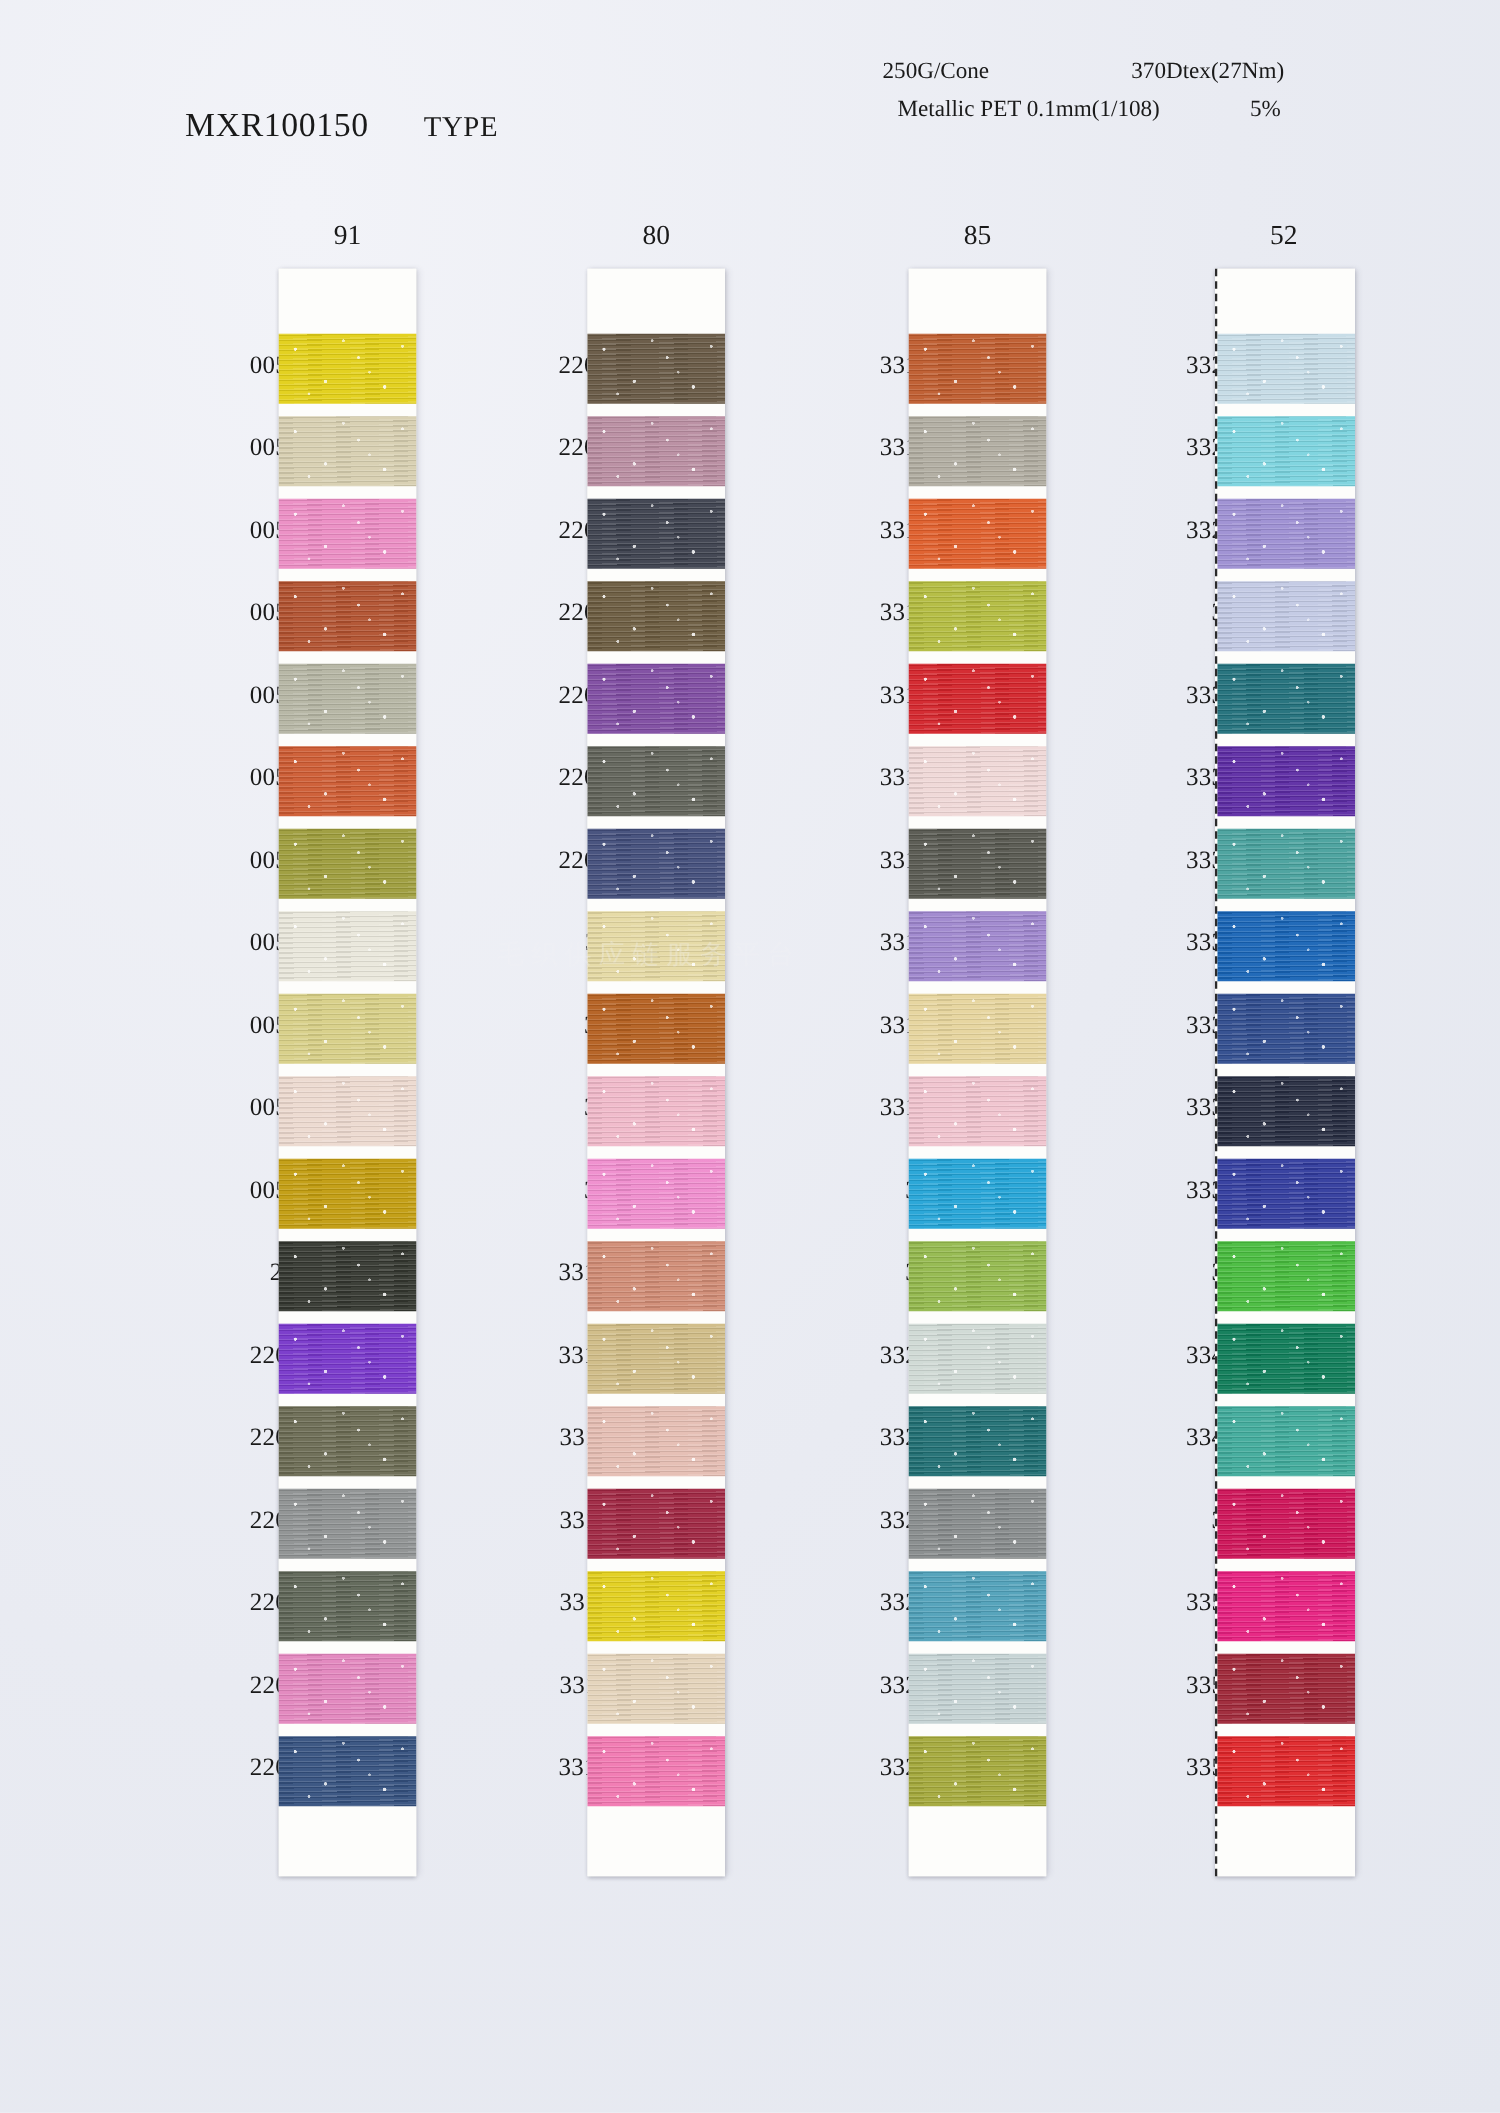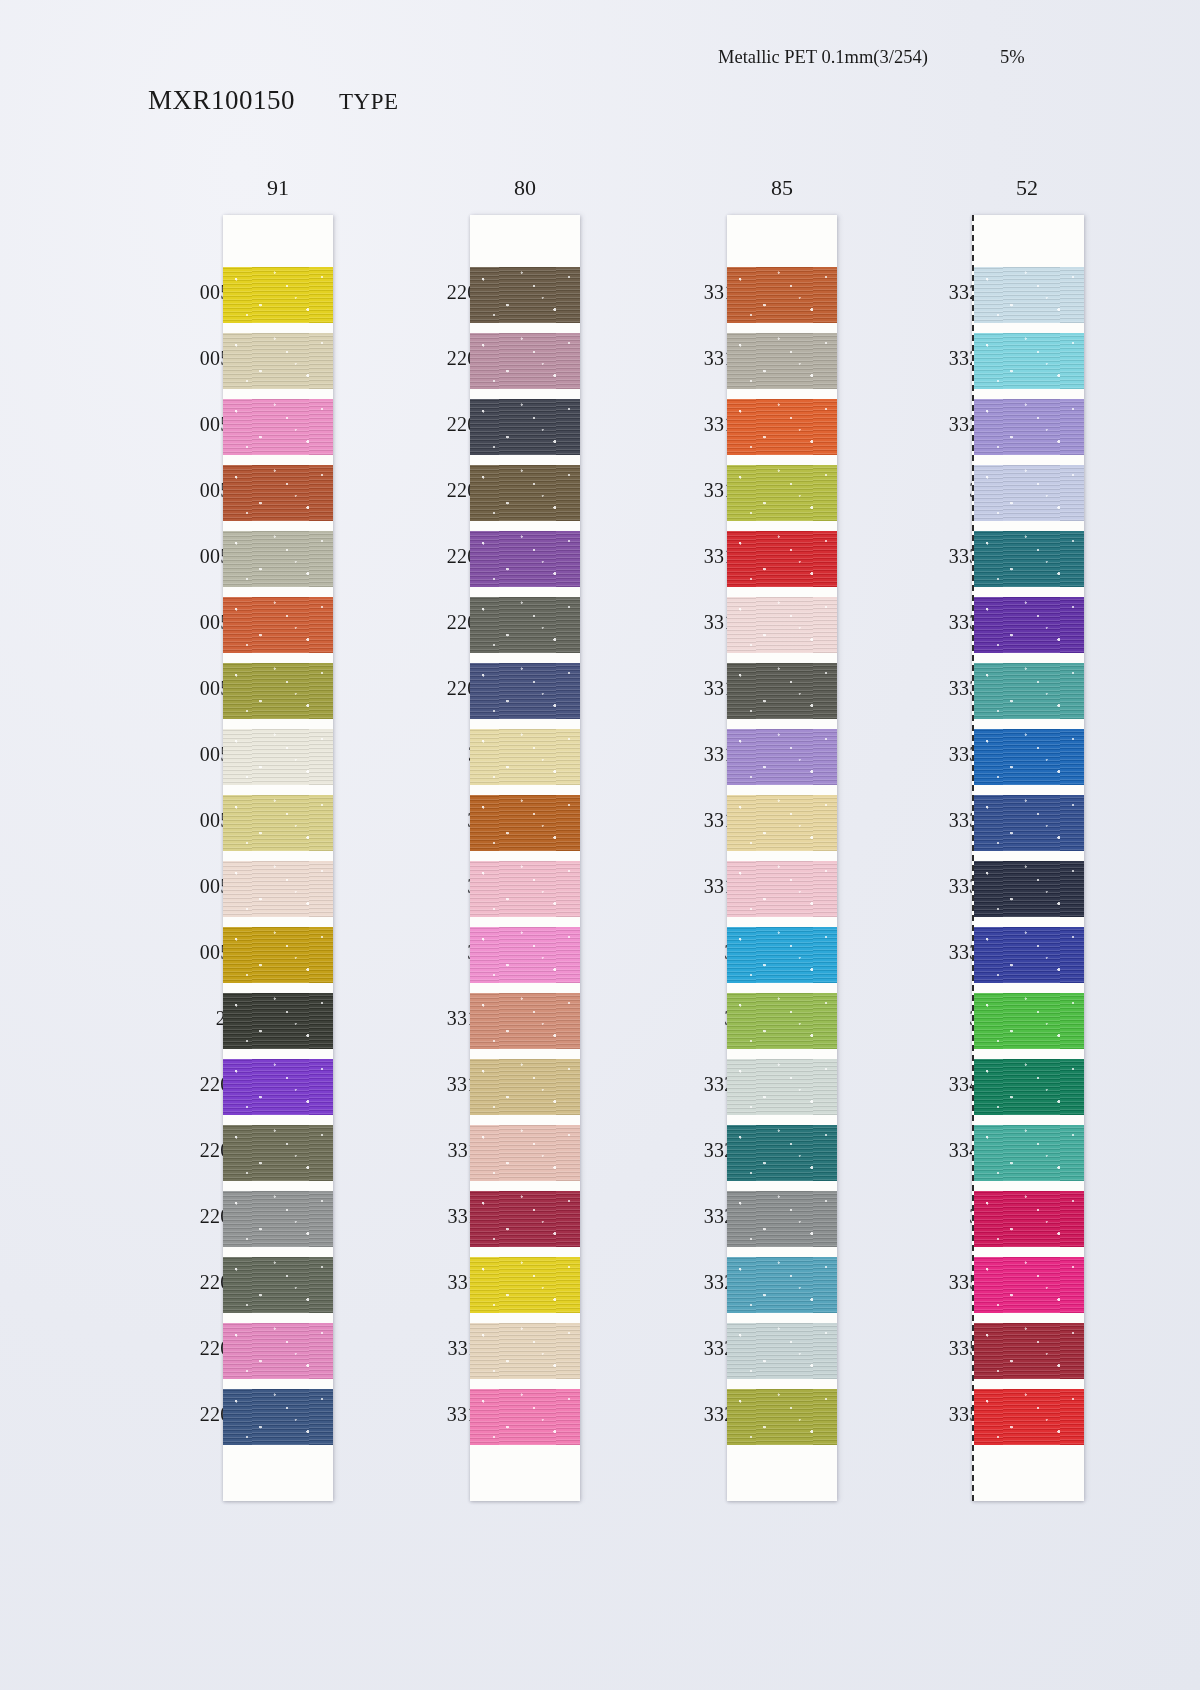--- a/index.html
+++ b/index.html
@@ -122,21 +122,25 @@
 <div class="paper"></div>
 
 <div class="sheet">
 
   <div class="title">
     <span>MXR100150</span><span class="type">TYPE</span>
   </div>
 
   <div class="spec">
     <div class="spec-row">
-      <span class="spec-b">Metallic  PET  0.1mm(3/254)</span>
+      <span class="spec-a">250G/Cone</span>
+      <span class="spec-val1">370Dtex(27Nm)</span>
+    </div>
+    <div class="spec-row">
+      <span class="spec-b">Metallic  PET  0.1mm(1/108)</span>
       <span class="spec-val2">5%</span>
     </div>
   </div>
 
   <div id="columns-root">
       <div class="colhead" style="left: 248px; top: 175px;">91</div>
       <div class="code" style="left: 131px; top: 281px;">005154</div>
       <div class="code" style="left: 131px; top: 347px;">005173</div>
       <div class="code" style="left: 131px; top: 413px;">005242</div>
       <div class="code" style="left: 131px; top: 479px;">005248</div>
@@ -579,16 +583,17 @@
         <div class="gap"></div>
         <div class="sw" title="335230" style="background: rgb(222, 36, 40);">
           <div class="fib"></div>
           <div class="spark"></div>
         </div>
         <div class="strip-bot"></div>
       </div>
     </div>
 
   <div class="wm">
+    <div class="wm-sub">毛织供应链服务平台</div>
   </div>
 
 
 </div>
 
 </body></html>

